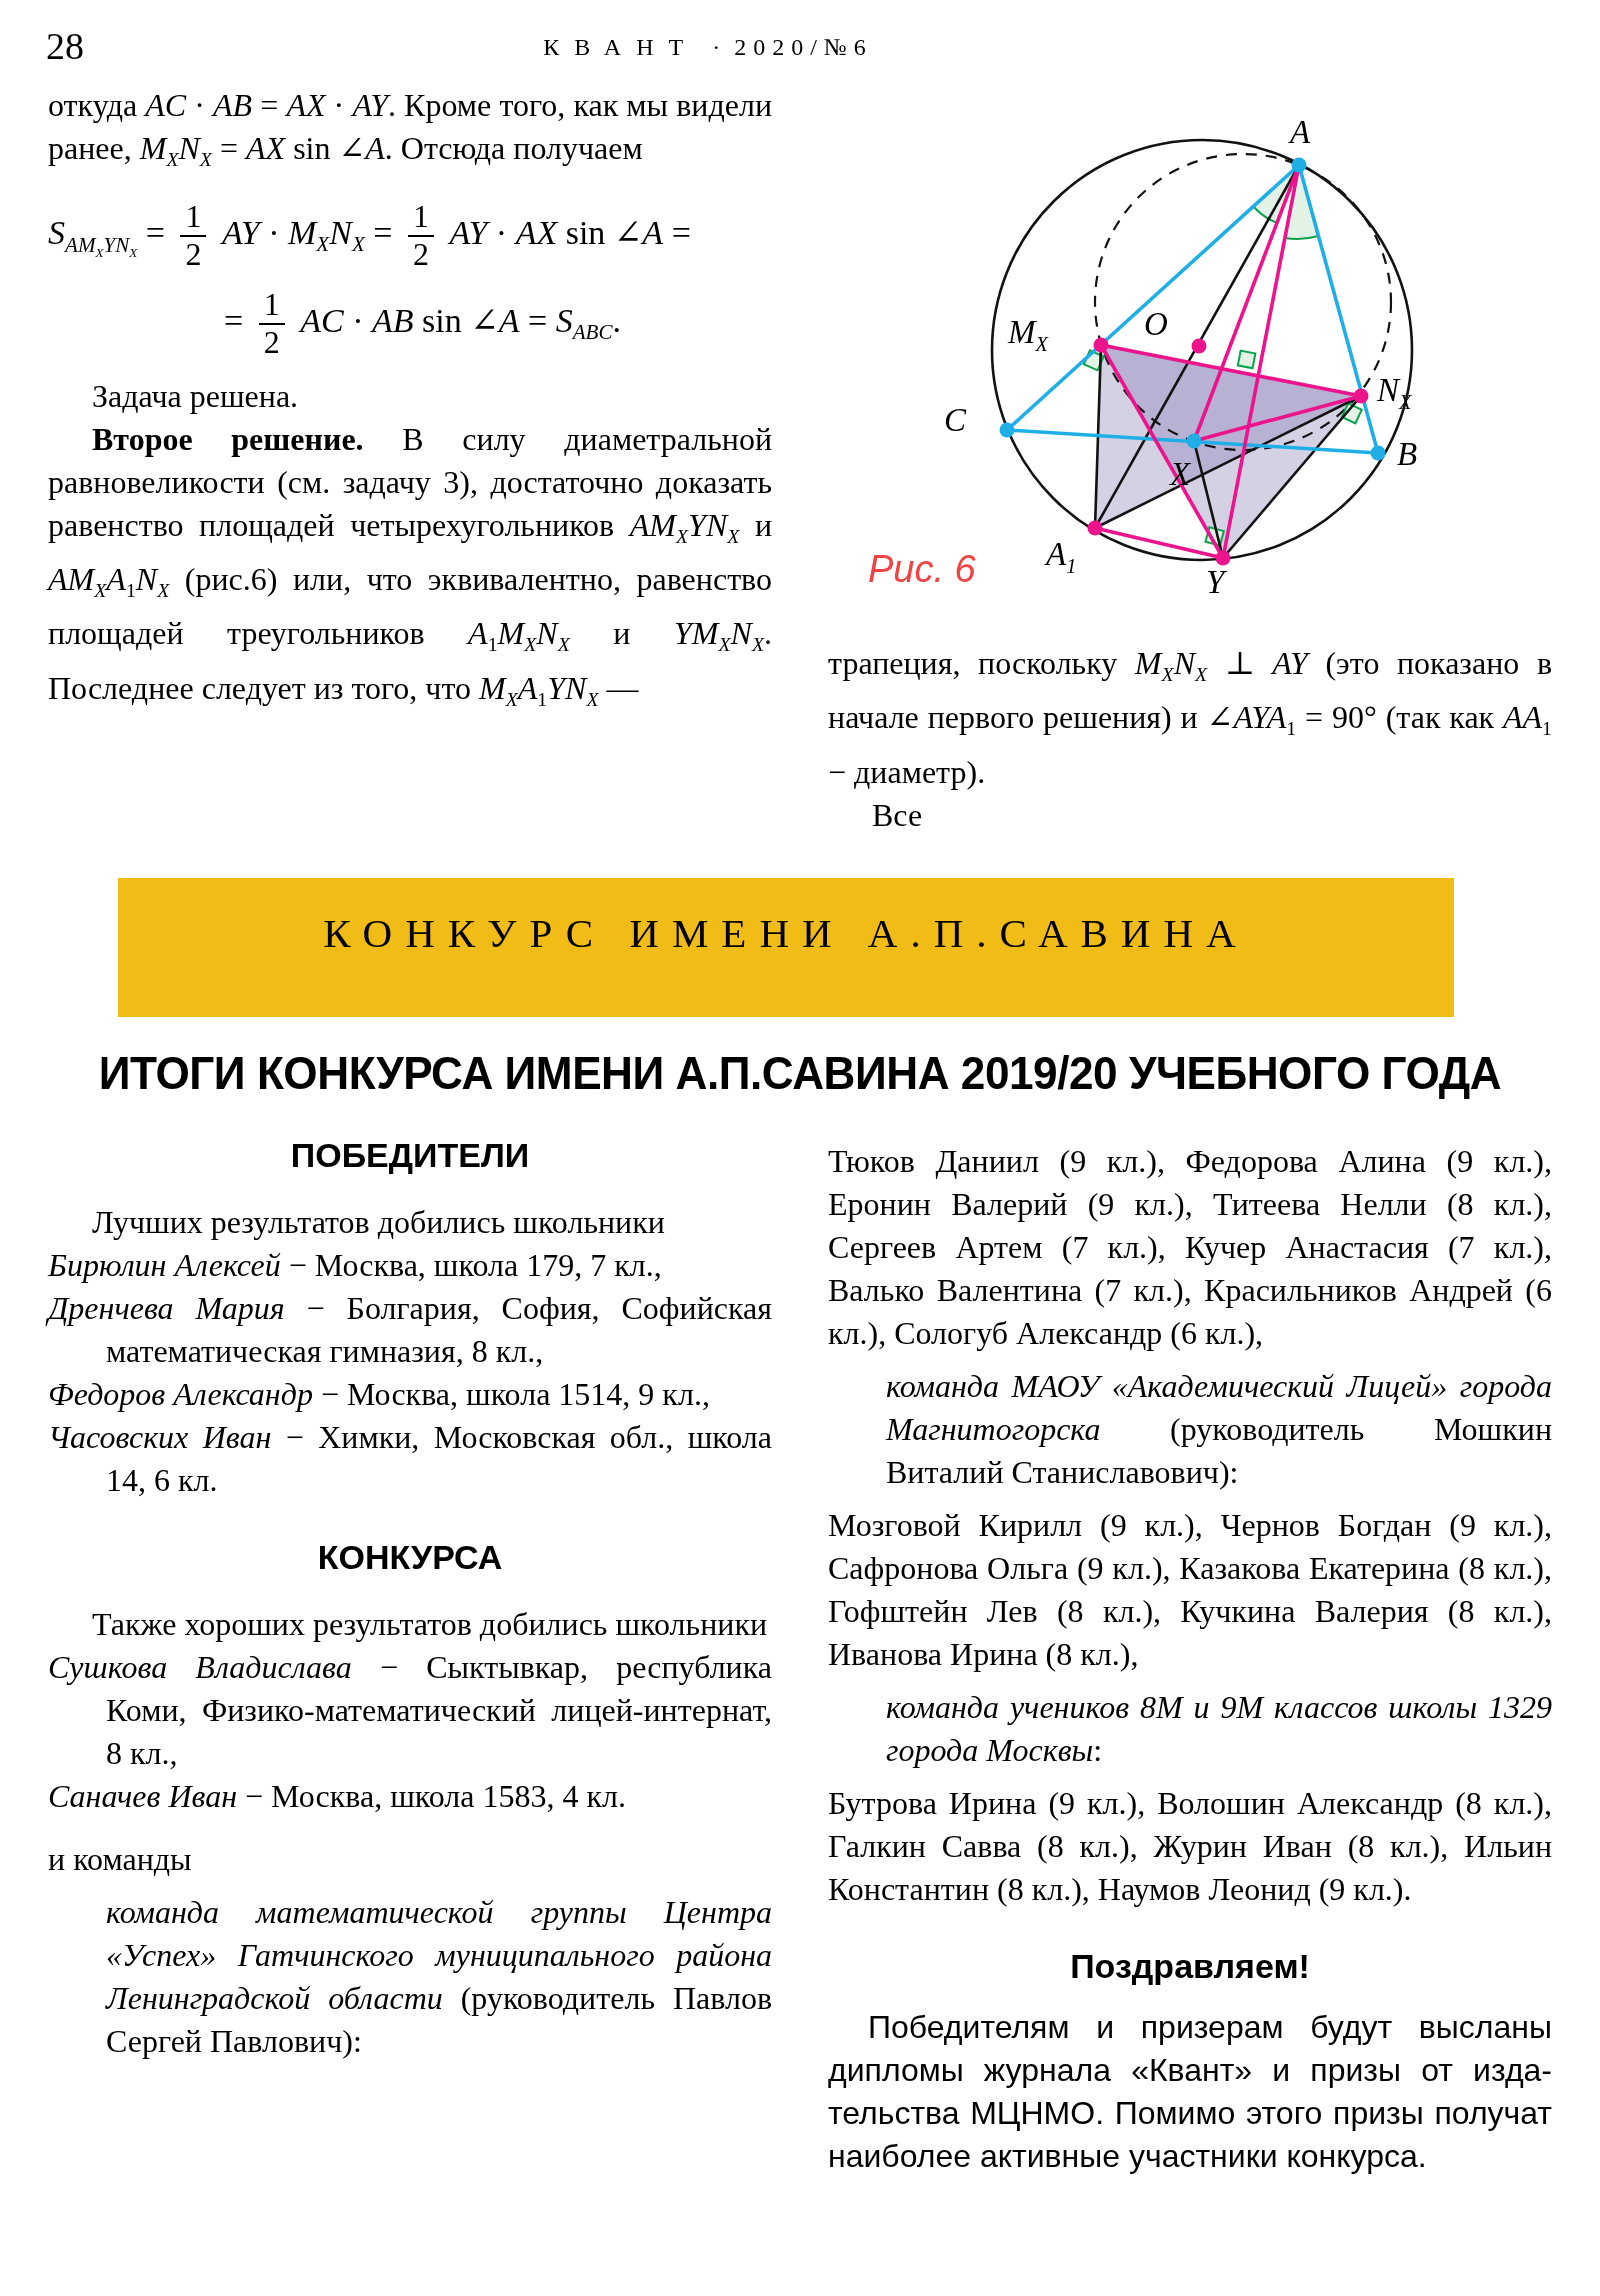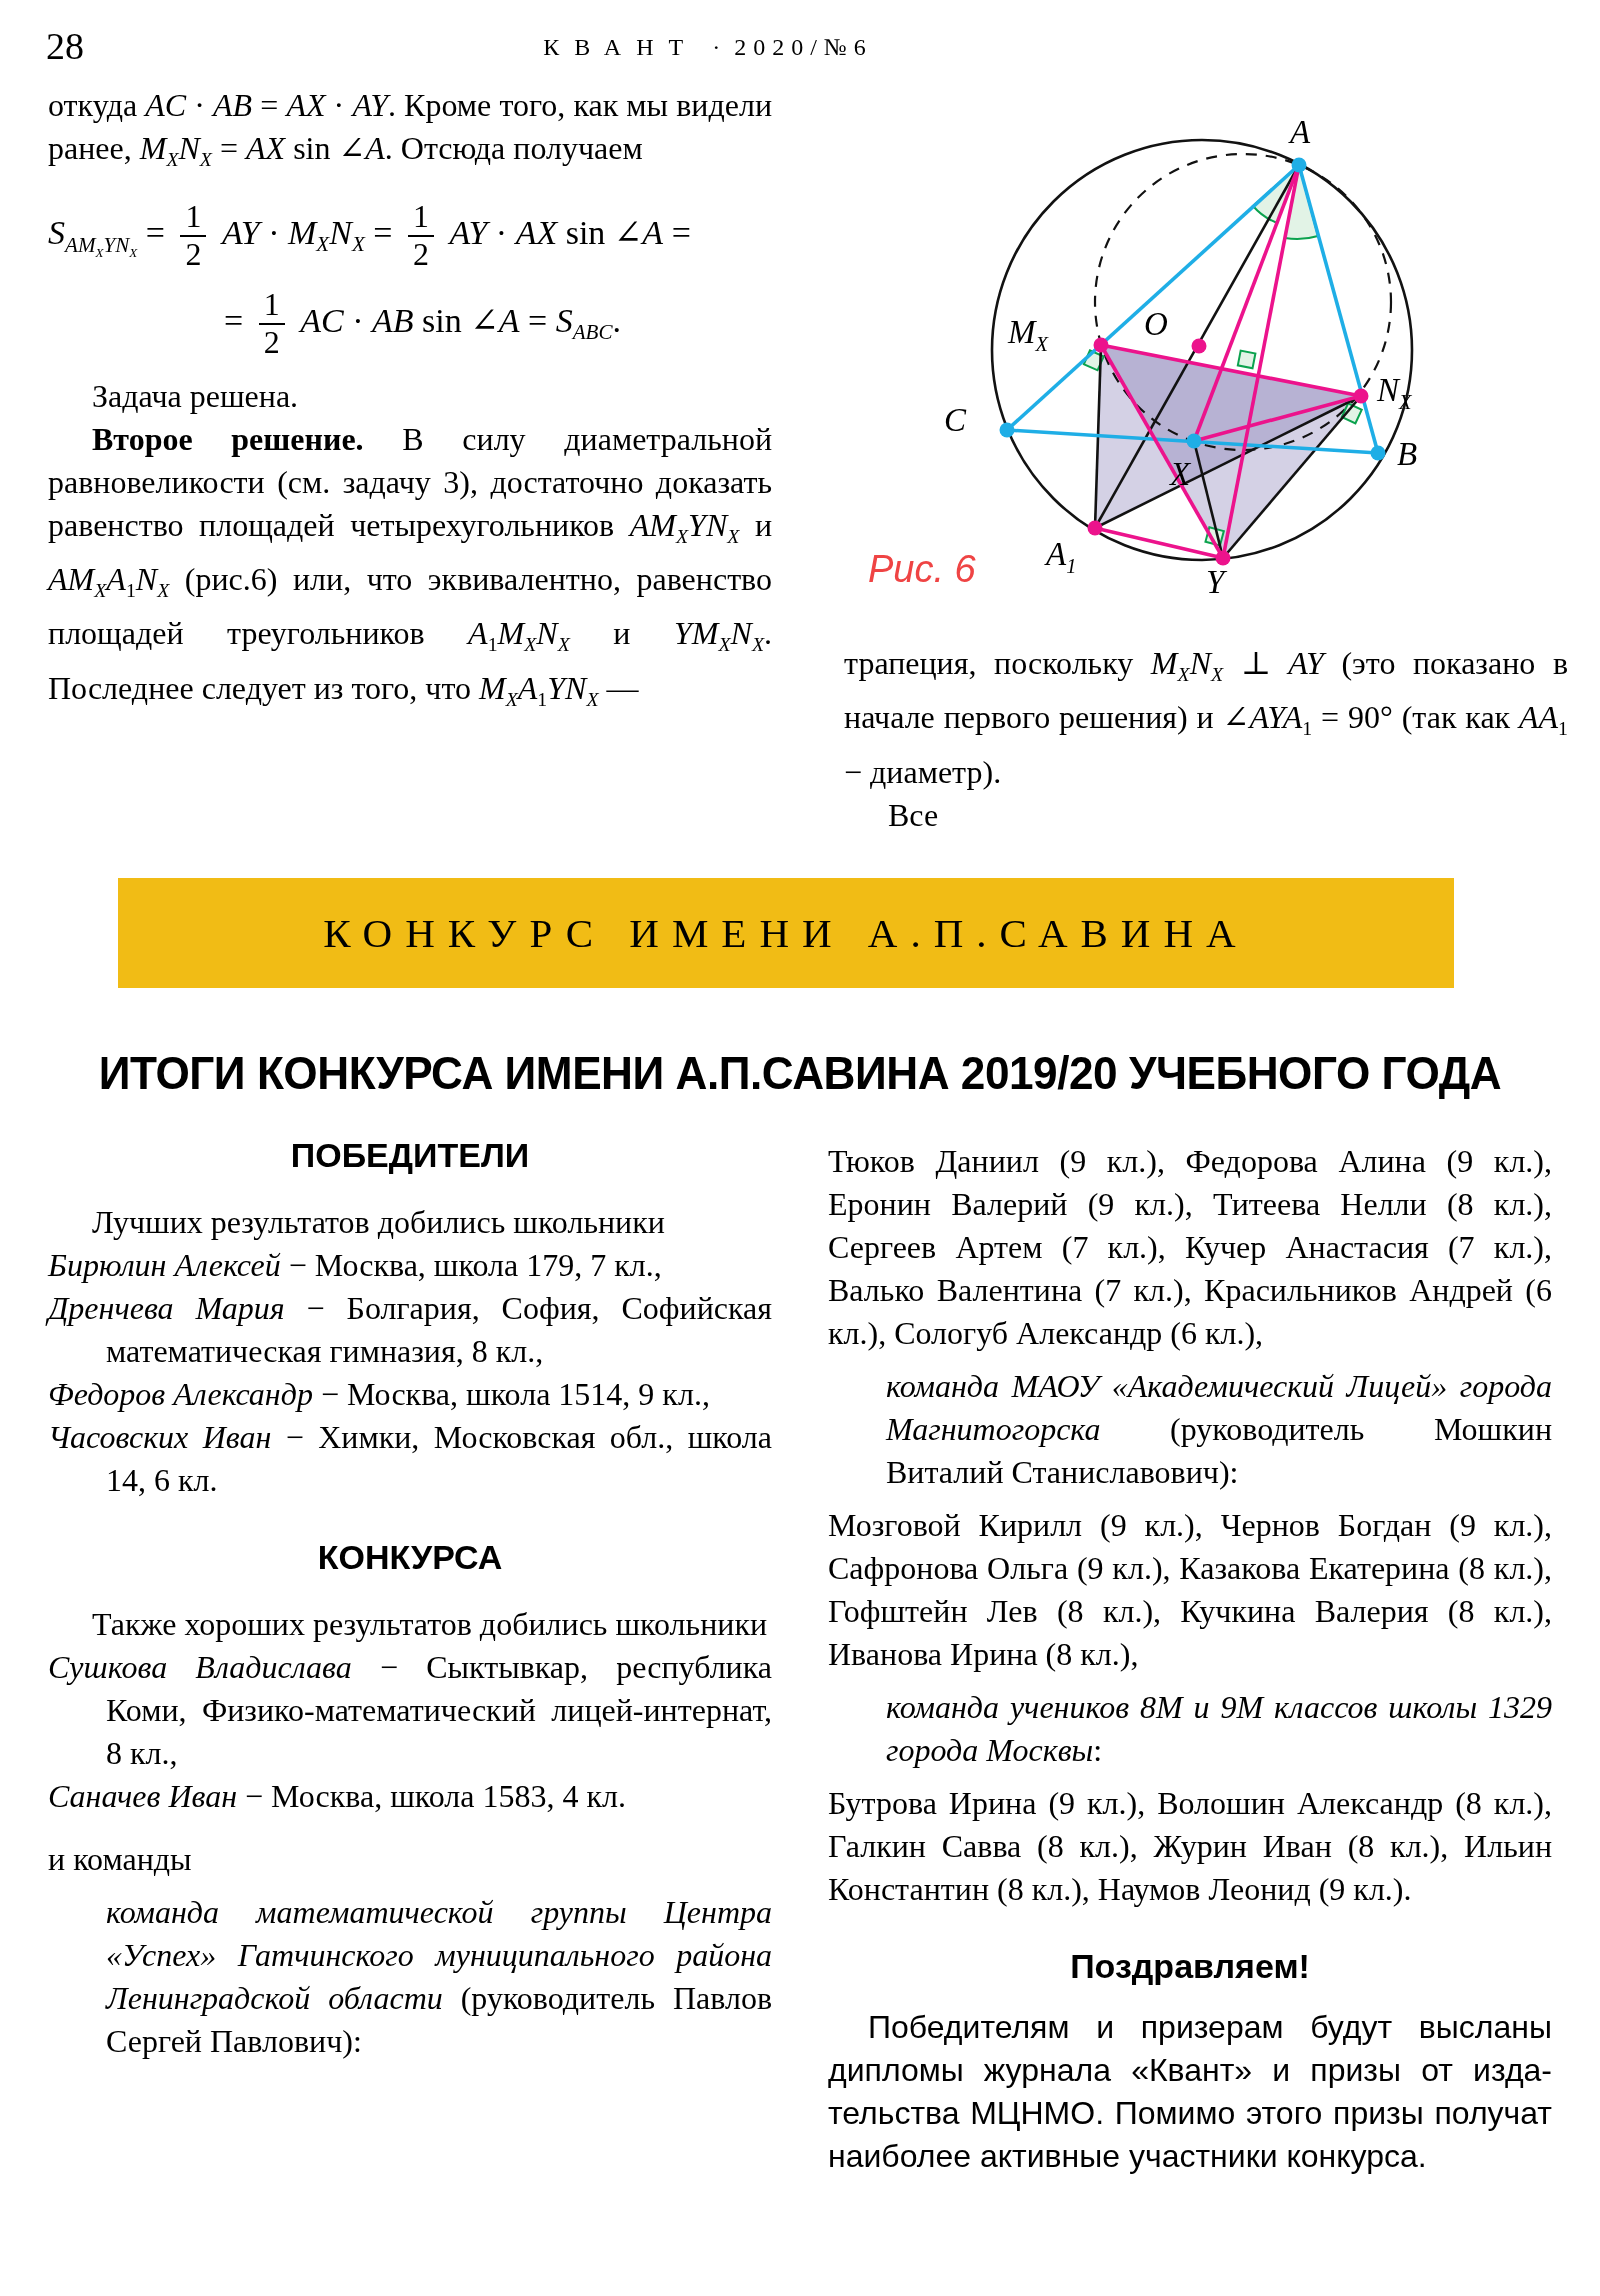--- a/index.html
+++ b/index.html
@@ -32,23 +32,23 @@
   .fig-labels div{position:absolute;font-style:italic;font-size:33px;line-height:1;white-space:nowrap;}
   .fig-caption{position:absolute;left:8px;top:458px;font-style:italic;font-size:38px;color:#ef4444;
         font-family:"Liberation Sans","DejaVu Sans",sans-serif;}
   .lnk{stroke:#121212;stroke-width:2.6;}
   .lnc{stroke:#1FAEE6;stroke-width:3.6;}
   .lnm{stroke:#EC138C;stroke-width:3.6;}
   .sq{fill:#E2F3E6;stroke:#0BA24E;stroke-width:2;}
   .dc{fill:#1FAEE6;}
   .dm{fill:#EC138C;}
 
-  .rcol-top{position:absolute;left:828px;top:642px;width:724px;margin-left:16px;}
+  .rcol-top{position:absolute;left:828px;top:642px;width:724px;}
 
-  .banner{position:absolute;left:118px;top:878px;width:1336px;height:110px;background:#F1BC15;text-align:center;}
+  .banner{position:absolute;left:118px;top:878px;width:1336px;height:139px;background:#F1BC15;text-align:center;}
   .banner span{display:inline-block;line-height:110px;font-size:41px;letter-spacing:13px;}
 
   .title{position:absolute;left:0;top:1046px;width:1600px;margin:0;text-align:center;
          font-family:"Liberation Sans","DejaVu Sans",sans-serif;font-weight:700;font-size:46px;
          transform:scaleX(.96);letter-spacing:-0.5px;}
 
   .col{position:absolute;top:1128px;width:724px;}
   .colL{left:48px;}
   .colR{left:828px;margin-top:12px;}
   h2{font-family:"Liberation Sans","DejaVu Sans",sans-serif;font-weight:700;font-size:34px;

